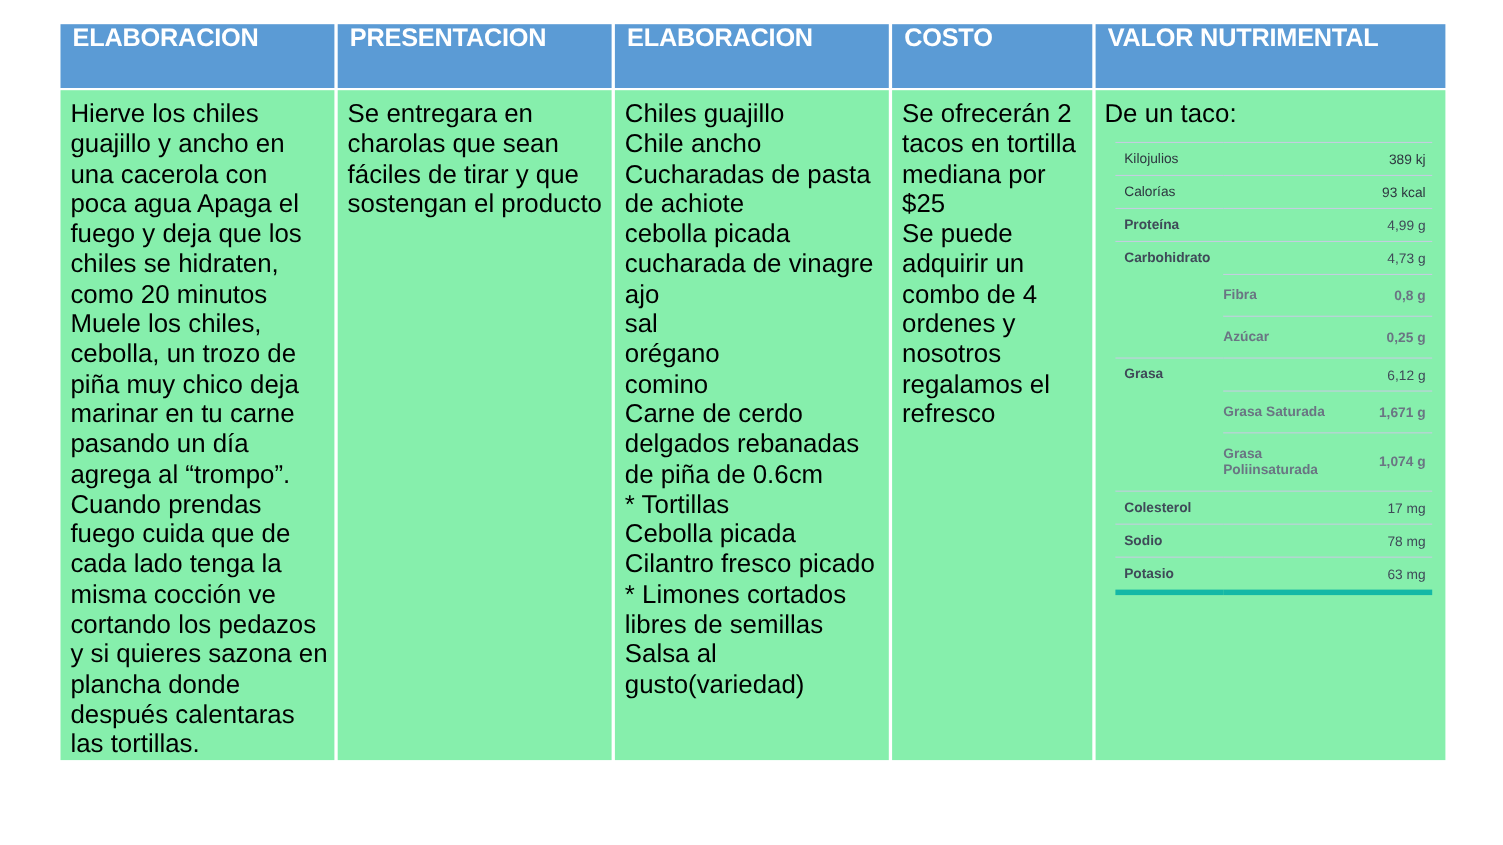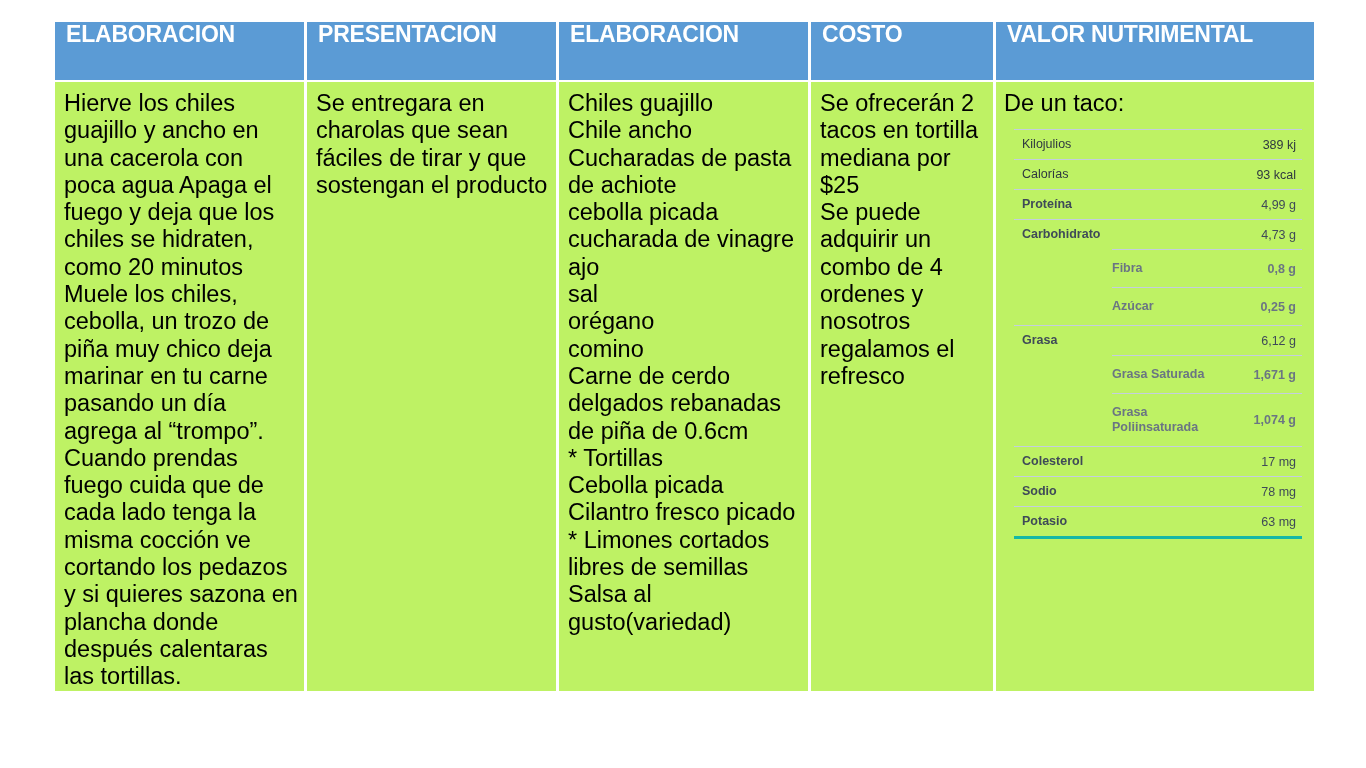--- a/index.html
+++ b/index.html
@@ -53,21 +53,21 @@
     font-size: 23px;
     font-weight: bold;
     letter-spacing: -0.2px;
     padding: 0 0 0 11px;
     line-height: 1.1;
     white-space: nowrap;
   }
 
   
   .cell {
-    background: #bef264;
+    background: #86efac;
     height: 600px;
   }
   .cell-text {
     display: block;
     font-size: 23.5px;
     line-height: 27.3px;
     color: #000000;
     padding: 8px 4px 0 9px;
     white-space: pre-line;
   }
@@ -103,21 +103,21 @@
     border-top: 1px solid #C3CEDF;
   }
   .nutri-table tr.sub > td.n-name,
   .nutri-table tr.sub > td.n-val {
     border-top: 1px solid #C3CEDF;
   }
   .nutri-table tr.sub > td.n-pad {
     border-top: none;
   }
   .nutri-table tr.last > td {
-    border-bottom: 3px solid #14b8a6;
+    border-bottom: 5px solid #14b8a6;
   }
   td.n-pad { width: 40px; }
   td.n-name {
     font-size: 12.5px;
     color: #3F4A58;
     padding: 7px 0 7px 8px;
     line-height: 15px;
   }
   td.n-val {
     font-size: 12.5px;

